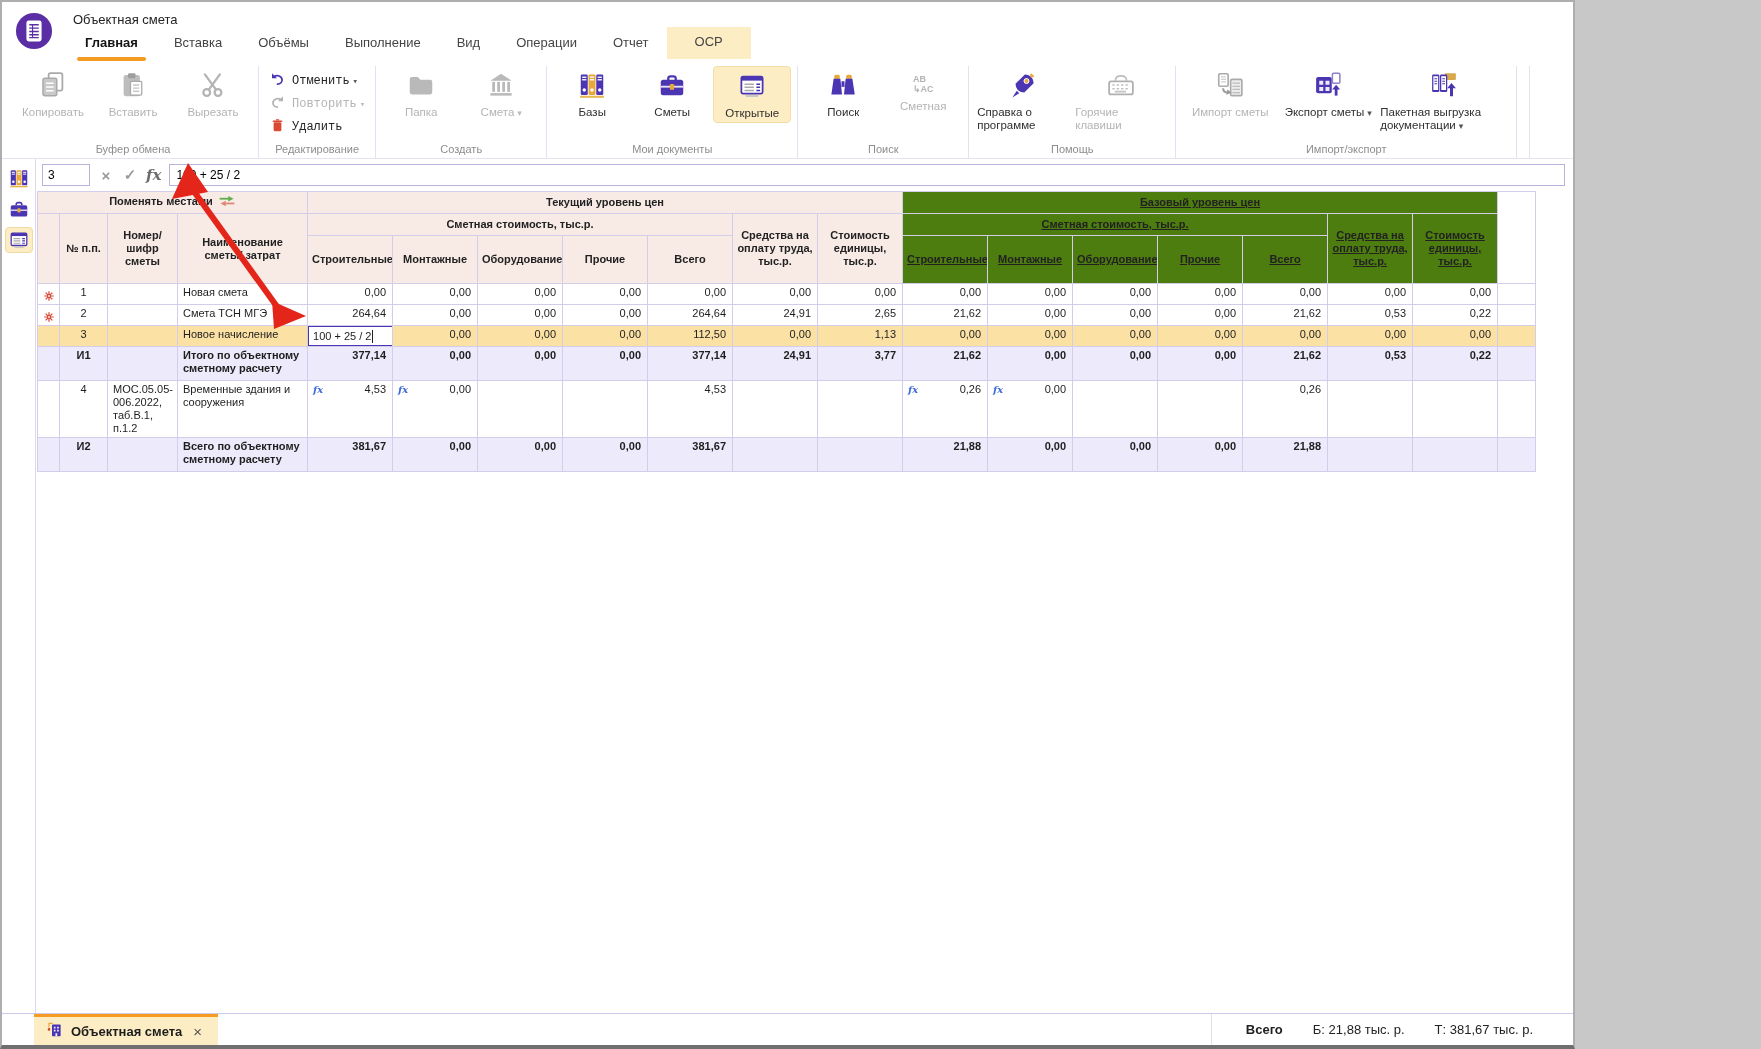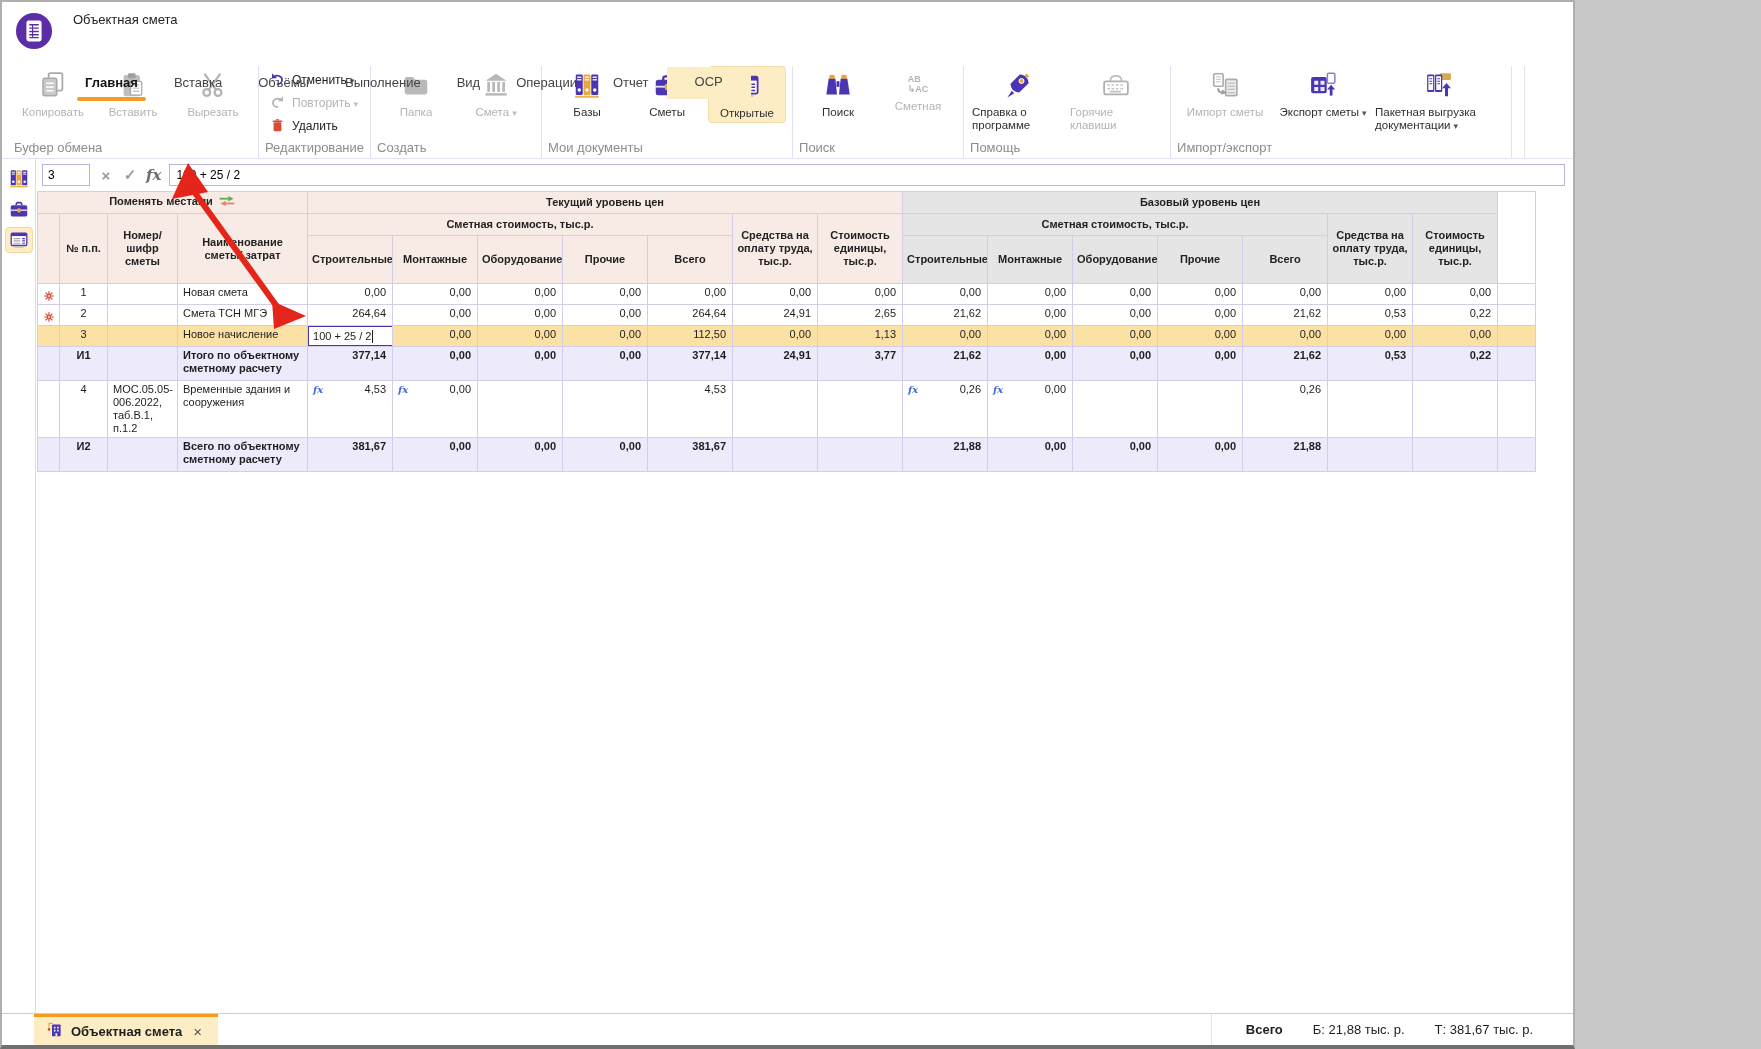--- a/index.html
+++ b/index.html
@@ -6,40 +6,40 @@
   html,body { background:#c8c8c8; }
   body { font-family:"Liberation Sans", sans-serif; }
   .window { position:relative; width:1575px; height:1049px; background:#ffffff;
     border:2px solid #aeaeae; border-bottom:4px solid #6f6f6f; overflow:hidden; }
 
   
   .tophdr { height:60px; display:flex; align-items:flex-start; background:#fff; }
   .logo { width:38px; height:38px; margin:10px 14px 0 13px; flex:none; }
   .hdr-right { display:flex; flex-direction:column; }
   .app-title { font-size:13px; color:#222; margin:10px 0 2px 6px; }
-  .tabs { display:flex; align-items:stretch; height:30px;margin-top:40px; }
+  .tabs { display:flex; align-items:stretch; height:30px; }
   .tab { font-size:13px; color:#444; padding:6px 18px 0 18px; cursor:default; position:relative; white-space:nowrap; }
   .tab.active { font-weight:bold; color:#141414; }
   .tab.active::after { content:""; position:absolute; left:10px; right:10px; bottom:-2px; height:4px; background:#f59b22; border-radius:2px; }
   .tab.hl { background:#fcedc4; padding-top:7px; margin-top:-2px; padding-left:28px; padding-right:28px; }
 
   
   .ribbon { display:flex; align-items:stretch; padding:4px 0 0 6px; border-bottom:1px solid #e6e2f2; height:97px; background:#fff; }
   .rgroup { display:flex; flex-direction:column; padding:0 6px; border-right:1px solid #e3e0ef; }
   .rbody { display:flex; flex:1; align-items:flex-start; gap:2px; }
-  .rlabel { font-size:13px; color:#8d8d8d; text-align:left; padding:1px 0 3px; white-space:nowrap; }
+  .rlabel { font-size:11px; color:#8d8d8d; text-align:center; padding:1px 0 3px; white-space:nowrap; }
   .rbtn { display:flex; flex-direction:column; align-items:center; width:78px; padding:4px 2px 2px; border-radius:4px; cursor:default; }
   .rbtn.wide { width:96px; } .rbtn.xwide { width:132px; }
   .rbtn .ric svg { width:30px; height:30px; display:block; }
   .rbtn .rtxt { font-size:11.5px; color:#2f2f2f; line-height:13px; margin-top:6px; }
   .rbtn.dis .rtxt { color:#b4b4b4; }
   .rbtn.hlbtn { background:#fcedc4; border:1px solid #f3ddA6; }
   .arr { font-size:9px; color:#555; margin-left:3px; } .dis .arr { color:#bdbdbd; }
   .rgroup.stack .rbody { flex-direction:column; gap:4px; align-items:flex-start; padding-top:4px; }
-  .sbtn { display:flex; align-items:center; gap:6px; padding:1px 4px; }
+  .sbtn { display:flex; align-items:flex-end; gap:6px; padding:1px 4px;font-family:Liberation Mono, monospace; }
   .sbtn .ric svg { width:17px; height:17px; display:block; }
   .sbtn .rtxt { font-size:12px; color:#222; white-space:nowrap; }
   .sbtn.dis .rtxt { color:#b4b4b4; }
   .ab { font-size:9px; font-weight:bold; color:#b3b3b3; line-height:10px; text-align:left; padding-top:4px; }
 
   
   .workarea { display:flex; height:860px; }
   .sidebar { width:34px; border-right:1px solid #ddd8ee; padding-top:6px; display:flex; flex-direction:column; align-items:center; gap:5px; }
   .side-btn { width:28px; height:26px; display:flex; align-items:center; justify-content:center; border-radius:4px; }
   .side-btn svg { width:22px; height:22px; }
@@ -50,21 +50,21 @@
   .rowref { width:48px; height:22px; border:1px solid #b9b2dc; font-size:12px; padding:0 5px; font-family:"Liberation Sans",sans-serif; }
   .fico { font-size:15px; font-weight:bold; color:#9a9a9a; width:16px; text-align:center; }
   .fxg-big { font-family:"DejaVu Serif",serif; font-style:italic; font-weight:bold; font-size:15px; color:#6d6d6d; }
   .finput { flex:1; height:22px; border:1px solid #b9b2dc; font-size:12px; padding:0 6px; font-family:"Liberation Sans",sans-serif; }
 
   
   .gridwrap { padding-left:1px; }
   table.grid { border-collapse:collapse; table-layout:fixed; width:1498px; font-size:11px; }
   .grid th, .grid td { border:1px solid #d3cdea; overflow:hidden; }
   .grid th { font-weight:bold; color:#222; padding:2px 4px; line-height:13px; text-align:center; vertical-align:middle; }
-  .pink { background:#f8ebe6; } .green { background:#e5e5e5; }
+  .pink { background:#f8ebe6; } .green { background:#4d7c0f;text-decoration:underline; }
   .void { background:#fff; }
   .h1 th { height:22px; } .h2 th { height:22px; } .h3 th { height:48px; }
   .swap-cell { white-space:nowrap; }
   .swap-ic { display:inline-block; vertical-align:-2px; margin-left:5px; }
   .grid td { padding:2px 5px; color:#1e1e1e; vertical-align:top; line-height:13px; background:#fff; }
   td.val { text-align:right; padding-right:6px; position:relative; }
   td.cnum { text-align:center; }
   tr.r-sel td { background:#fbe1a4; }
   tr.r-tot td { background:#eceafb; font-weight:bold; height:34px; }
   tr.r-norm td { height:21px; }

